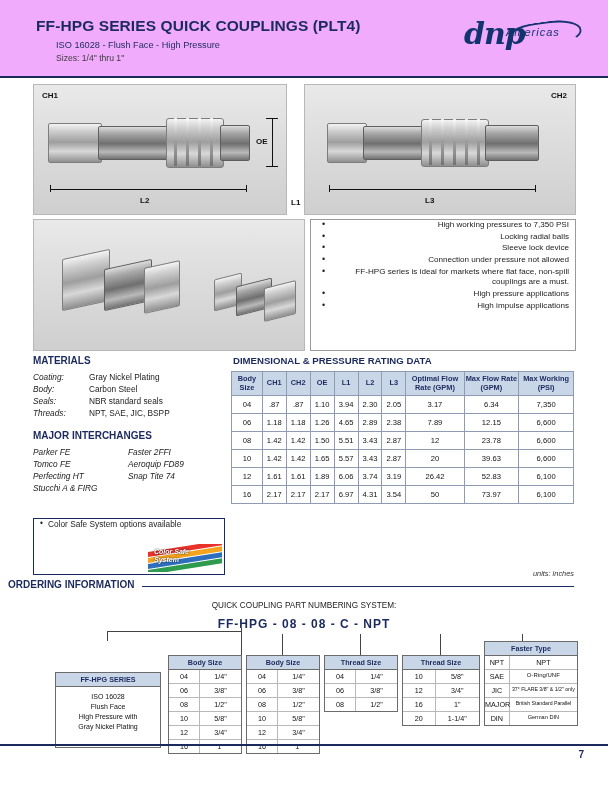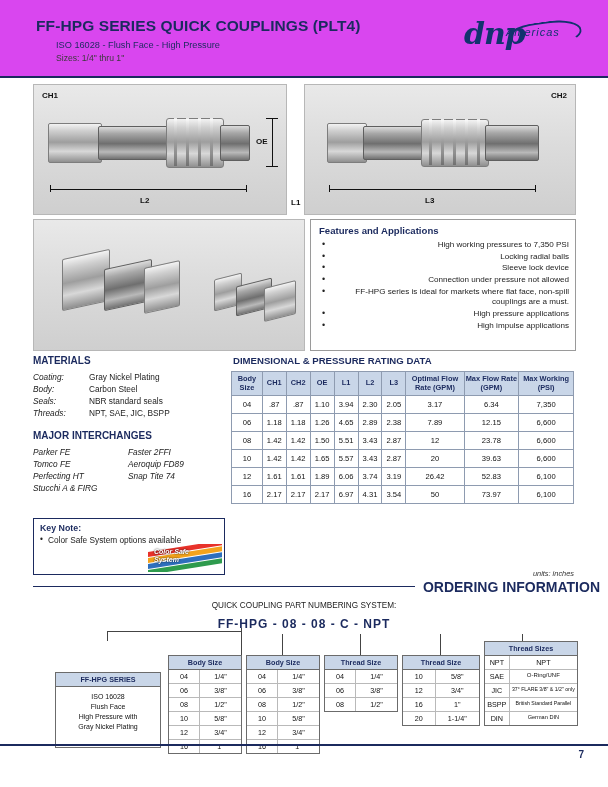--- a/index.html
+++ b/index.html
@@ -11,21 +11,21 @@
   }
   .page{
     position:relative;
     width:608px;height:787px;
     background:#ffffff;
     overflow:hidden;
   }
   
   .header{
     position:absolute;left:0;top:0;width:608px;height:78px;
-    background:#d946ef;
+    background:#f0abfc;
   }
   .title{
     position:absolute;left:36px;top:17px;
     font-size:15.5px;font-weight:bold;color:#1b2a5e;
     letter-spacing:0.1px;
   }
   .subtitle{
     position:absolute;left:56px;top:40px;
     font-size:9.2px;color:#1b2a5e;
   }
@@ -162,22 +162,22 @@
   table.dim td{
     border:1px solid #8e9bb0;text-align:center;padding:4px 1px;background:#fff;
   }
   .units{
     position:absolute;right:0;top:214px;font-size:7.4px;color:#333;font-style:italic;
   }
 
   
   .ord-rule{position:absolute;left:33px;top:586px;width:541px;height:1px;background:#1b2a5e;}
   .ord-title{
-    position:absolute;left:0;right:0;top:579px;text-align:right;
-    font-size:14px;font-weight:bold;color:#1b2a5e;
+    position:absolute;left:0;right:0;top:579px;text-align:left;
+    font-size:10px;font-weight:bold;color:#1b2a5e;
   }
   .ord-title span{background:#fff;padding:0 8px;}
   .ord-sub{
     position:absolute;left:0;right:0;top:601px;text-align:center;
     font-size:8.2px;color:#222;
   }
   .ord-code{
     position:absolute;left:0;right:0;top:617px;text-align:center;
     font-size:12px;font-weight:bold;color:#1b2a5e;letter-spacing:1px;
   }
@@ -287,21 +287,20 @@
   <div class="photo-box" id="photo-bottom">
     <div class="metal" style="left:28px;top:34px;width:46px;height:50px;transform:skewY(-12deg);"></div>
     <div class="metal-dark" style="left:70px;top:44px;width:46px;height:40px;transform:skewY(-12deg);"></div>
     <div class="metal" style="left:110px;top:44px;width:34px;height:44px;transform:skewY(-12deg);"></div>
     <div class="metal" style="left:180px;top:56px;width:26px;height:30px;transform:skewY(-14deg);"></div>
     <div class="metal-dark" style="left:202px;top:62px;width:34px;height:28px;transform:skewY(-14deg);"></div>
     <div class="metal" style="left:230px;top:64px;width:30px;height:32px;transform:skewY(-14deg);"></div>
   </div>
 
   <div id="features">
-    <h3>Features and Applications</h3>
     <ul>
       <li>High working pressures to 7,350 PSI</li>
       <li>Locking radial balls</li>
       <li>Sleeve lock device</li>
       <li>Connection under pressure not allowed</li>
       <li>FF-HPG series is ideal for markets where flat face, non-spill couplings are a must.</li>
       <li>High pressure applications</li>
       <li>High impulse applications</li>
     </ul>
   </div>
@@ -330,21 +329,20 @@
         <div>Aeroquip FD89</div>
         <div>Perfecting HT</div>
         <div>Snap Tite 74</div>
         <div>Stucchi A &amp; FIRG</div>
         <div></div>
       </div>
     </div>
   </div>
 
   <div id="keynote">
-    <div class="kn-t">Key Note:</div>
     <div class="kn-b">Color Safe System options available</div>
     <div class="cs-logo">
       <div class="stripe s1"></div>
       <div class="stripe s2"></div>
       <div class="stripe s3"></div>
       <div class="stripe s4"></div>
       <div class="cs-txt">
         <span>Color Safe</span><br>
         <span>System</span>
       </div>
@@ -559,35 +557,35 @@
         <div class="c1">C</div>
         <div class="c2">Coupler</div>
       </div>
     <div class="orow">
         <div class="c1">N</div>
         <div class="c2">Nipple</div>
       </div>
   </div>
 
   <div class="obox" id="threadtype-box" style="left:484px;top:641px;width:92px;">
-    <div class="oh">Thread Sizes</div>
+    <div class="oh">Faster Type</div>
     <div class="orow">
         <div class="c1" style="width:26%">NPT</div>
         <div class="c2" style="width:74%">NPT</div>
       </div>
     <div class="orow">
         <div class="c1" style="width:26%">SAE</div>
         <div class="c2" style="width:74%;font-size:6px">O-Ring/UNF</div>
       </div>
     <div class="orow">
         <div class="c1" style="width:26%">JIC</div>
         <div class="c2" style="width:74%;font-size:5.2px">37° FLARE 3/8" &amp; 1/2" only</div>
       </div>
     <div class="orow">
-        <div class="c1" style="width:26%">BSPP</div>
+        <div class="c1" style="width:26%">MAJOR</div>
         <div class="c2" style="width:74%;font-size:5.2px">British Standard Parallel</div>
       </div>
     <div class="orow">
         <div class="c1" style="width:26%">DIN</div>
         <div class="c2" style="width:74%;font-size:5.6px">German DIN</div>
       </div>
   </div>
 
   <div class="leader" style="left:107px;top:631px;height:10px;"></div>
   <div class="leaderh" style="left:107px;top:631px;width:134px;"></div>

